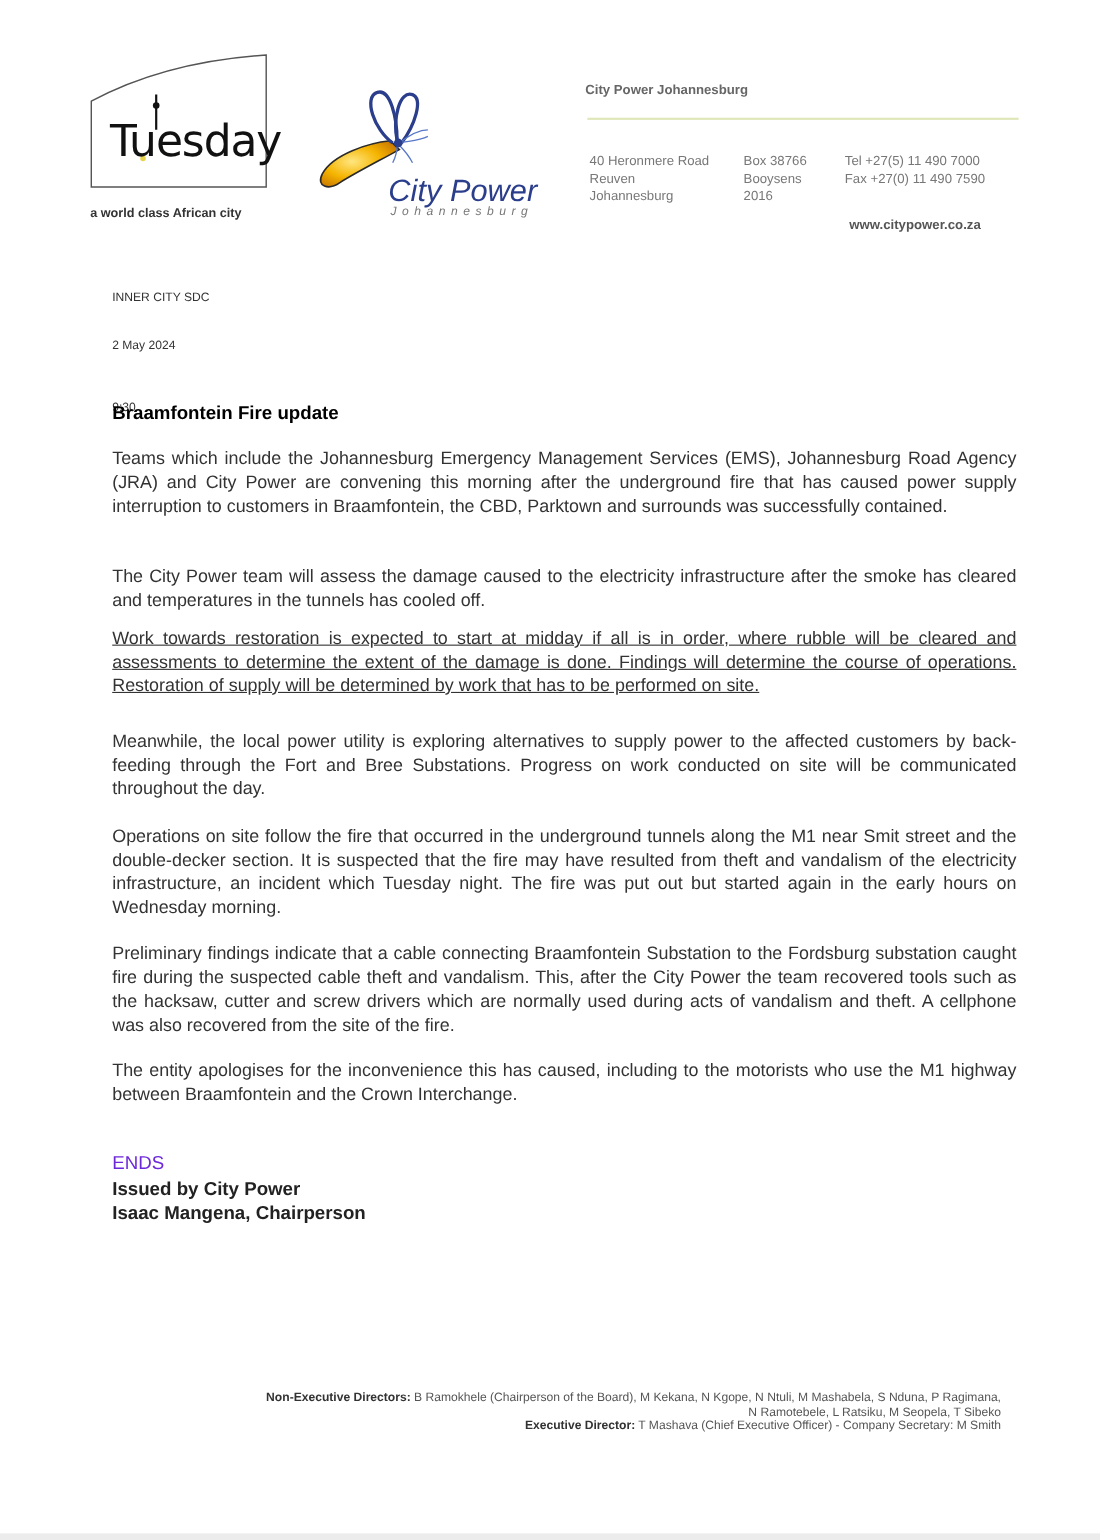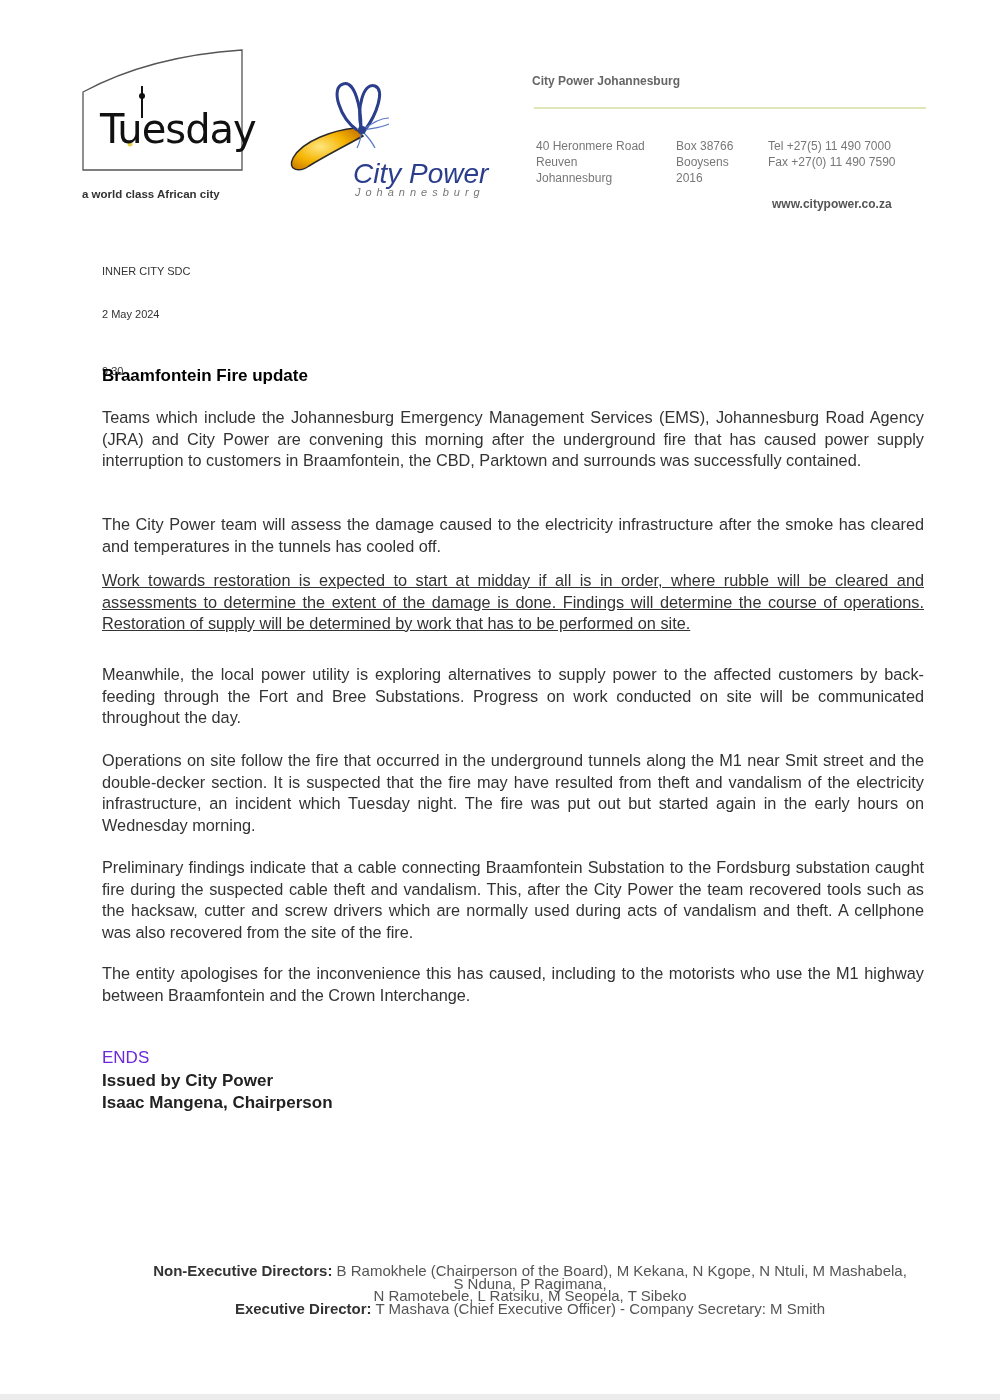--- a/index.html
+++ b/index.html
@@ -34,21 +34,21 @@
     .meta { position: absolute; left: 102px; font-size: 11px; color: #333; margin-top: 28px; }
     .m1 { top: 237px; } .m2 { top: 280px; } .m3 { top: 337px; text-align: right; }
     .headline { position: absolute; left: 102px; top: 366px; font-size: 17px; font-weight: bold; color: #000000; }
     .para { position: absolute; left: 102px; width: 822px; font-size: 16.3px; line-height: 21.5px; text-align: justify; color: #333; }
     .p1 { top: 407px; } .p2 { top: 514px; } .p3 { top: 570px; text-decoration: underline; }
     .p4 { top: 664px; } .p5 { top: 750px; } .p6 { top: 857px; } .p7 { top: 963px; }
     .ends { position: absolute; left: 102px; top: 1028px; font-size: 17px; font-weight: normal; color: #6d28d9; margin-top: 20px; }
     .issued { position: absolute; left: 102px; top: 1070px; font-size: 17px; font-weight: bold; color: #222; line-height: 22px; }
 
     
-    .footer { position: absolute; left: 150px; width: 760px; top: 1265px; text-align: center; font-size: 15px; line-height: 12.5px; color: #555; }
+    .footer { position: absolute; left: 150px; width: 760px; top: 1265px; text-align: right; font-size: 11px; line-height: 12.5px; color: #555; }
     .footer b { color: #333; }
   </style>
 </head>
 <body>
 
 <div class="joburg">
   <svg width="170" height="130" viewBox="0 0 170 130">
     <path d="M3,44 Q70,8 162,2 L162,122 L3,122 Z" fill="none" stroke="#555" stroke-width="1.3"></path>
     <line x1="62" y1="38" x2="62" y2="70" stroke="#111" stroke-width="2"></line>
     <circle cx="62" cy="48" r="3" fill="#111"></circle>

